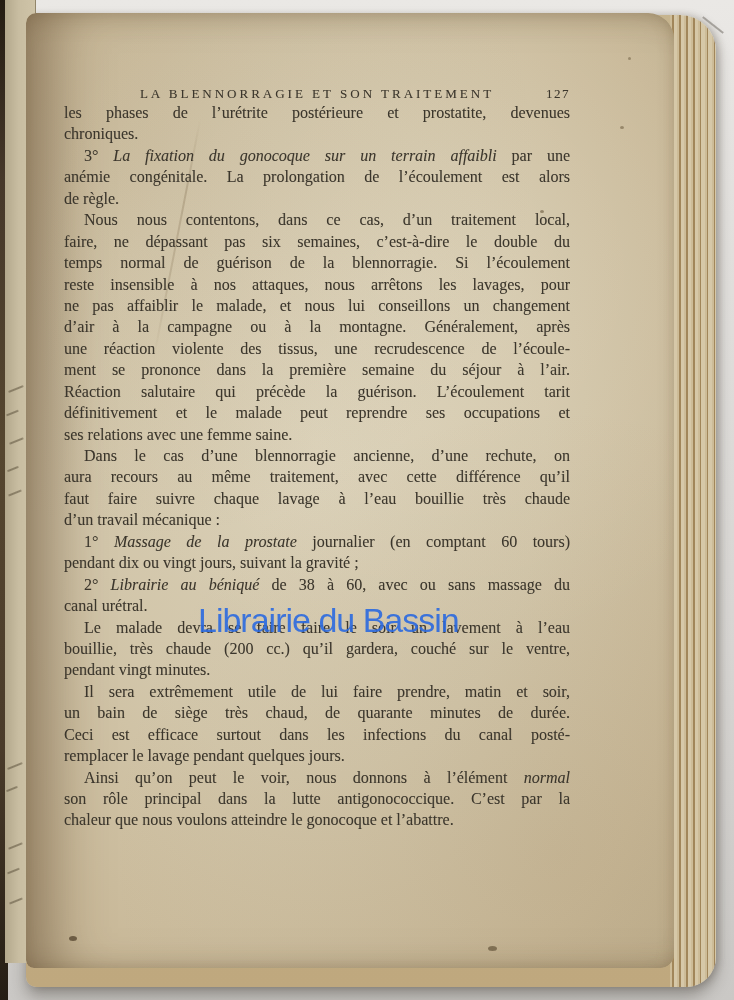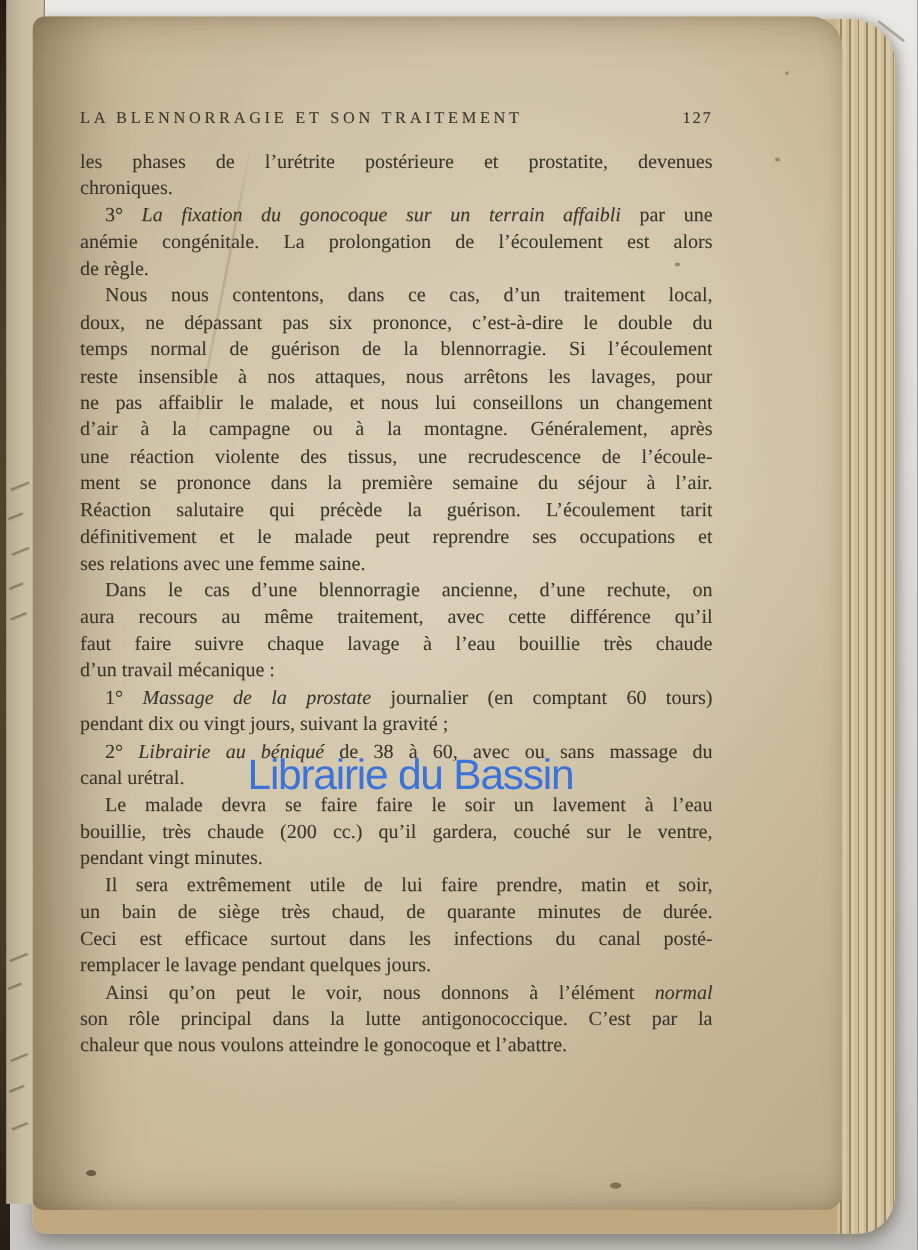--- a/index.html
+++ b/index.html
@@ -66,26 +66,26 @@
   .spot{position:absolute;border-radius:50%;filter:blur(.5px);}
   
   .content{
     position:absolute;left:64px;top:86px;width:506px;
     color:#3b362c;
     text-shadow:.3px .3px 0 rgba(60,50,40,.22);
   }
   .running-head{
     position:relative;height:16px;
     font-size:13px;letter-spacing:3px;font-weight:400;
-    white-space:nowrap;
+    text-align:center;white-space:nowrap;
   }
   .running-head .num{
     position:absolute;right:0;top:0;letter-spacing:1.5px;font-size:13px;margin-left:20px;
   }
-  .text-block{margin-top:17px;}
+  .text-block{}
   .line{
     font-size:16px;line-height:21.45px;height:21.45px;
     text-align:justify;text-align-last:justify;
     white-space:normal;overflow:hidden;
   }
   .line.indent{padding-left:20px;}
   .line.end{text-align:right;text-align-last:left;}
   .it{font-style:italic;}
   
   .watermark{
@@ -133,21 +133,21 @@
       <span>LA BLENNORRAGIE ET SON TRAITEMENT</span>
       <span class="num">127</span>
     </div>
     <div class="text-block">
         <div class="line"><span>les phases de l’urétrite postérieure et prostatite, devenues</span></div>
         <div class="line end"><span>chroniques.</span></div>
         <div class="line indent"><span>3° </span><span class="it">La fixation du gonocoque sur un terrain affaibli</span><span> par une</span></div>
         <div class="line"><span>anémie congénitale. La prolongation de l’écoulement est alors</span></div>
         <div class="line end"><span>de règle.</span></div>
         <div class="line indent"><span>Nous nous contentons, dans ce cas, d’un traitement local,</span></div>
-        <div class="line"><span>doux, ne dépassant pas six prononce, c’est-à-dire le double du</span></div>
+        <div class="line"><span>faire, ne dépassant pas six semaines, c’est-à-dire le double du</span></div>
         <div class="line"><span>temps normal de guérison de la blennorragie. Si l’écoulement</span></div>
         <div class="line"><span>reste insensible à nos attaques, nous arrêtons les lavages, pour</span></div>
         <div class="line"><span>ne pas affaiblir le malade, et nous lui conseillons un changement</span></div>
         <div class="line"><span>d’air à la campagne ou à la montagne. Généralement, après</span></div>
         <div class="line"><span>une réaction violente des tissus, une recrudescence de l’écoule-</span></div>
         <div class="line"><span>ment se prononce dans la première semaine du séjour à l’air.</span></div>
         <div class="line"><span>Réaction salutaire qui précède la guérison. L’écoulement tarit</span></div>
         <div class="line"><span>définitivement et le malade peut reprendre ses occupations et</span></div>
         <div class="line end"><span>ses relations avec une femme saine.</span></div>
         <div class="line indent"><span>Dans le cas d’une blennorragie ancienne, d’une rechute, on</span></div>

